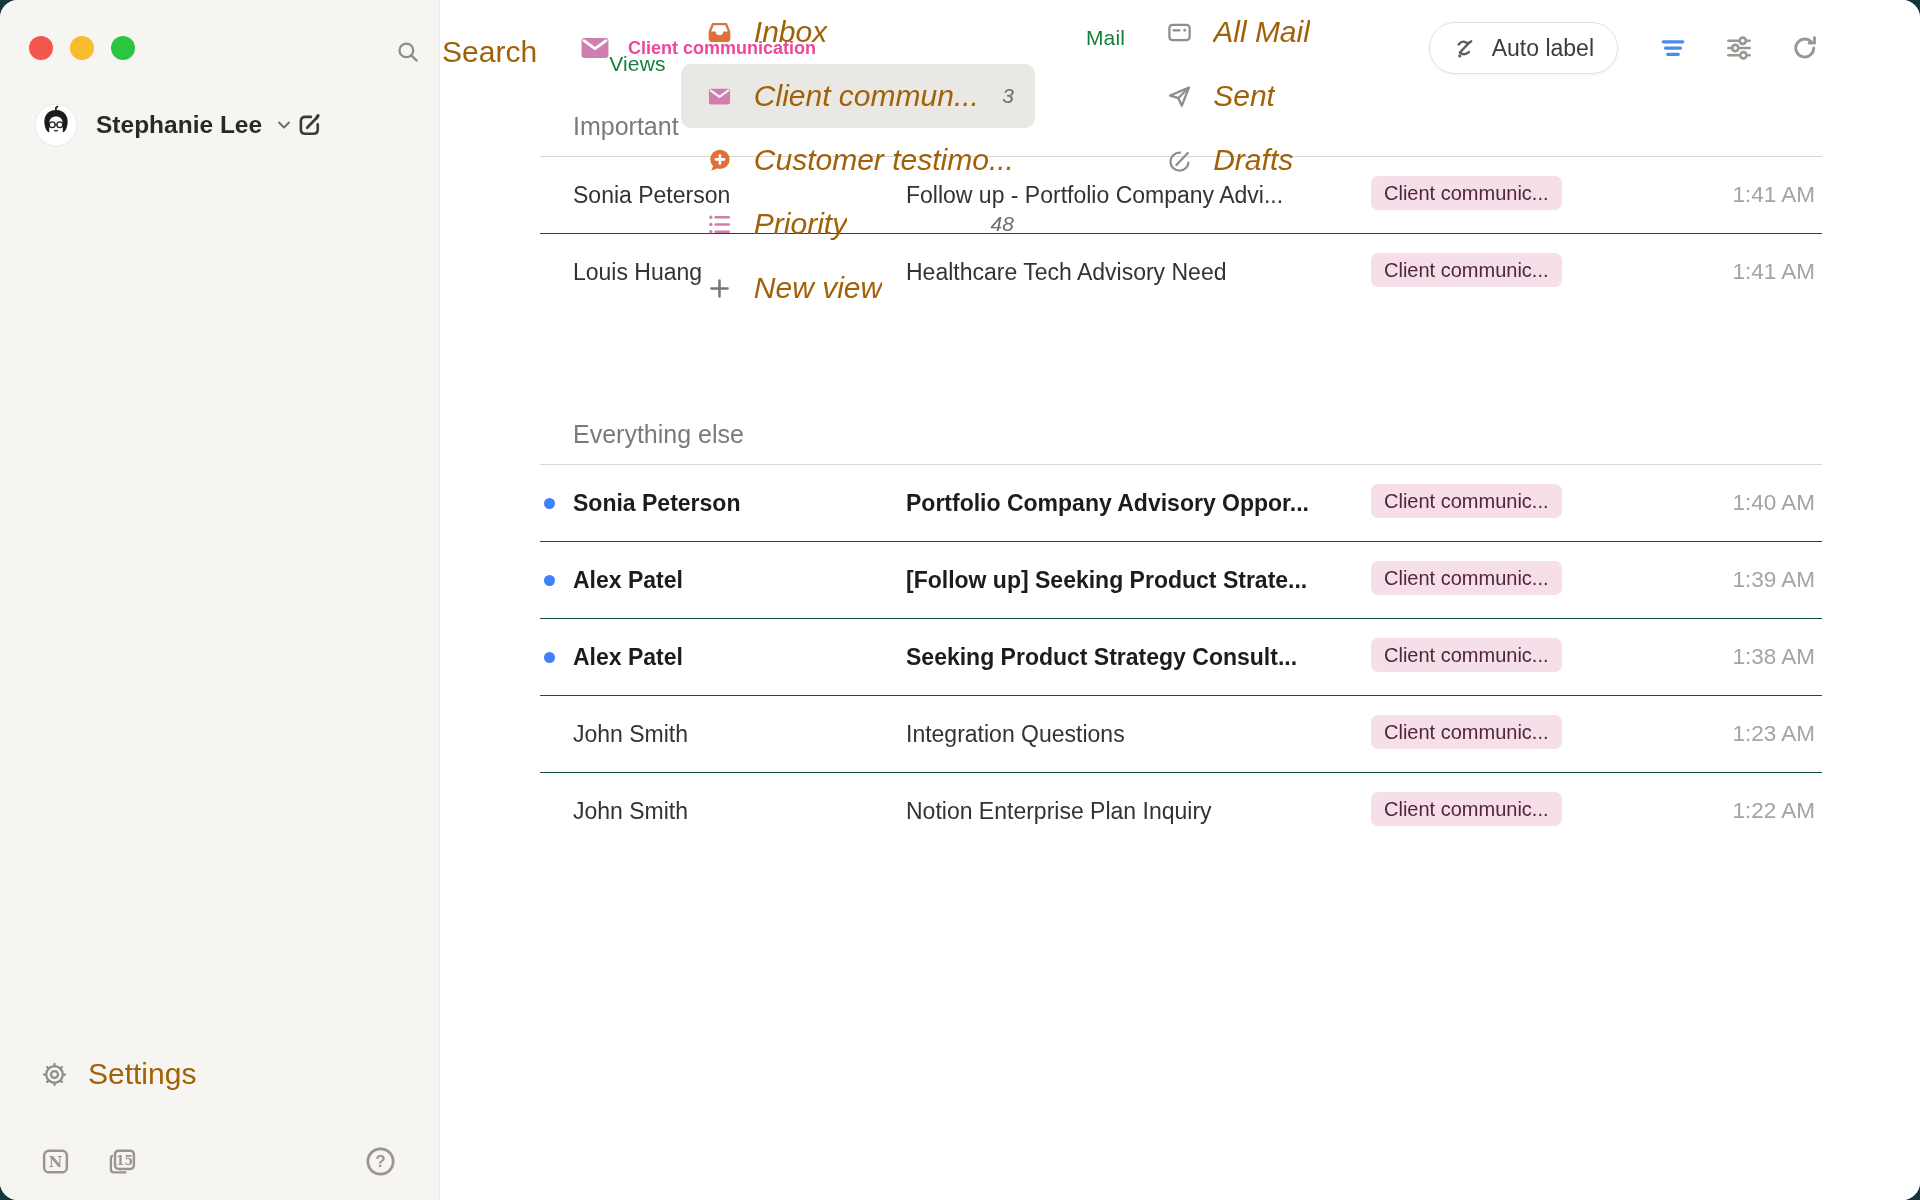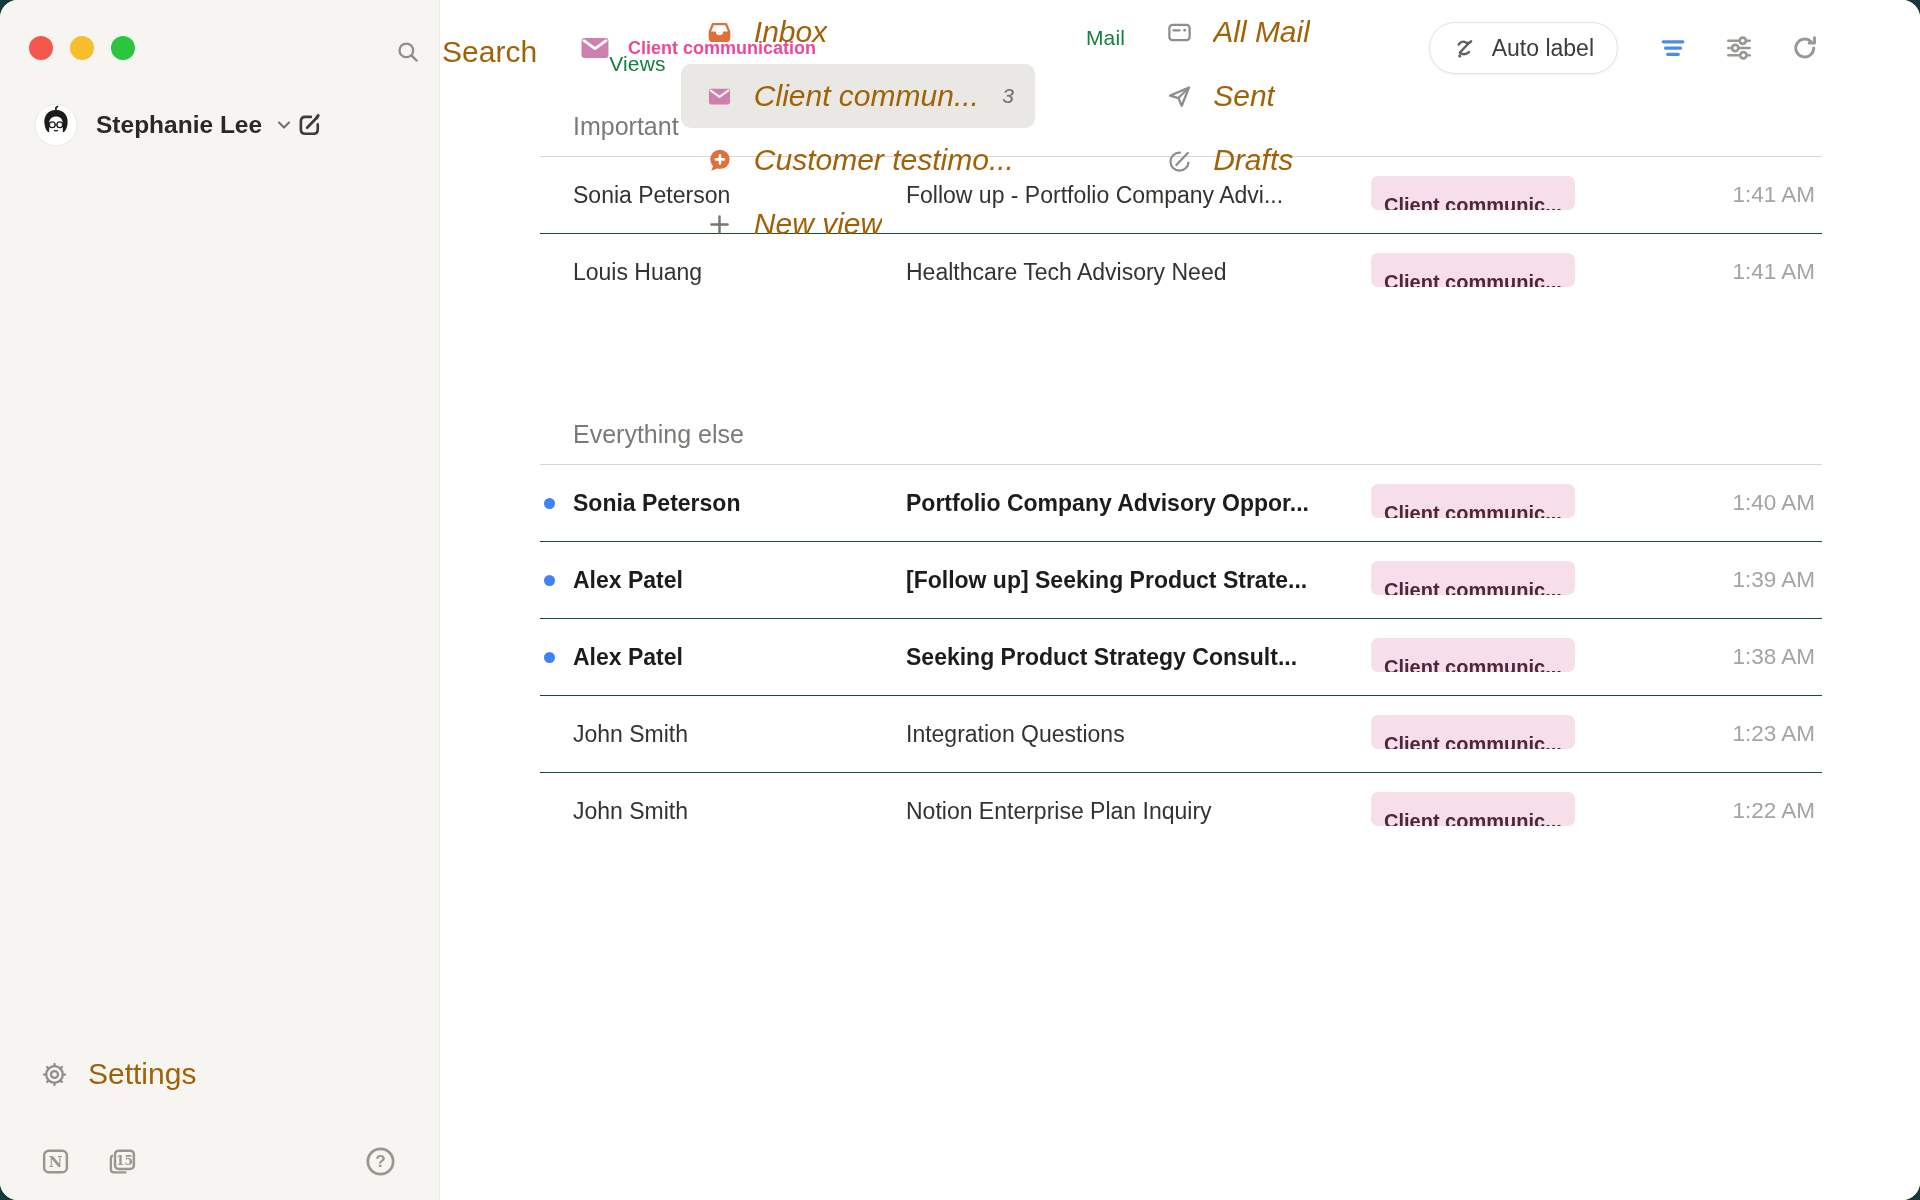--- a/index.html
+++ b/index.html
@@ -81,21 +81,21 @@
   .mail-row:last-child{border-bottom:none;}
   .dotcol{display:flex;align-items:center;justify-content:flex-start;padding-left:4px;}
   .dot{width:11px;height:11px;border-radius:50%;background:var(--dot-color,#3e82f7);visibility:hidden;}
   .mail-row.unread .dot{visibility:visible;}
   .sender,.subject{font-size:23px;color:#34332f;white-space:nowrap;overflow:hidden;padding-right:20px;}
   .mail-row.unread .sender{font-weight:700;color:#1d1c1a;}
   .mail-row.unread .subject{font-weight:600;color:#1d1c1a;}
   .labelcol{overflow:hidden;white-space:nowrap;}
   .pill{
     display:inline-block;background:var(--label-bg,#f6dfe9);color:var(--label-text,#502639);
-    font-size:20px;font-weight:700;height:34px;line-height:34px;padding:12px 13px;border-radius:7px;
+    font-size:20px;font-weight:400;height:34px;line-height:34px;padding:0 13px;border-radius:7px;
     max-width:216px;overflow:hidden;white-space:nowrap;box-sizing:border-box;
   }
   .time{font-size:22.5px;color:#a6a3a0;text-align:right;padding-right:7px;white-space:nowrap;}
   svg{display:block;}
 </style>
 </head>
 <body>
 
 <div class="window">
 
@@ -171,20 +171,36 @@
             <svg width="27" height="27" viewBox="0 0 24 24">
               <circle cx="12.4" cy="11" r="8.6" fill="currentColor"></circle>
               <path d="M6.4 16.6 L4.6 21 L10.4 18.8 Z" fill="currentColor"></path>
               <path d="M12.4 7.4 V14.6 M8.8 11 H16" stroke="#ffffff" stroke-width="2.3" stroke-linecap="round"></path>
             </svg>
           </span>
     <span class="lbl">Customer testimo...</span>
 
   </div>
         <div class="side-item">
+    <span class="icon" style="color: rgb(207, 127, 174);">
+            <svg width="27" height="27" viewBox="0 0 24 24">
+              <g stroke="currentColor" stroke-width="2.3" stroke-linecap="round">
+                <path d="M8.6 5.6 H20.2"></path>
+                <path d="M8.6 12 H20.2"></path>
+                <path d="M8.6 18.4 H20.2"></path>
+              </g>
+              <circle cx="4.3" cy="5.6" r="1.5" fill="currentColor"></circle>
+              <circle cx="4.3" cy="12" r="1.5" fill="currentColor"></circle>
+              <circle cx="4.3" cy="18.4" r="1.5" fill="currentColor"></circle>
+            </svg>
+          </span>
+    <span class="lbl">Priority</span>
+    <span class="count">48</span>
+  </div>
+        <div class="side-item">
     <span class="icon" style="color: rgb(119, 117, 111);">
             <svg width="27" height="27" viewBox="0 0 24 24" fill="none" stroke="currentColor" stroke-width="2.2" stroke-linecap="round">
               <path d="M12 4.8 V19.2 M4.8 12 H19.2"></path>
             </svg>
           </span>
     <span class="lbl">New view</span>
 
   </div>
       </div>
 

